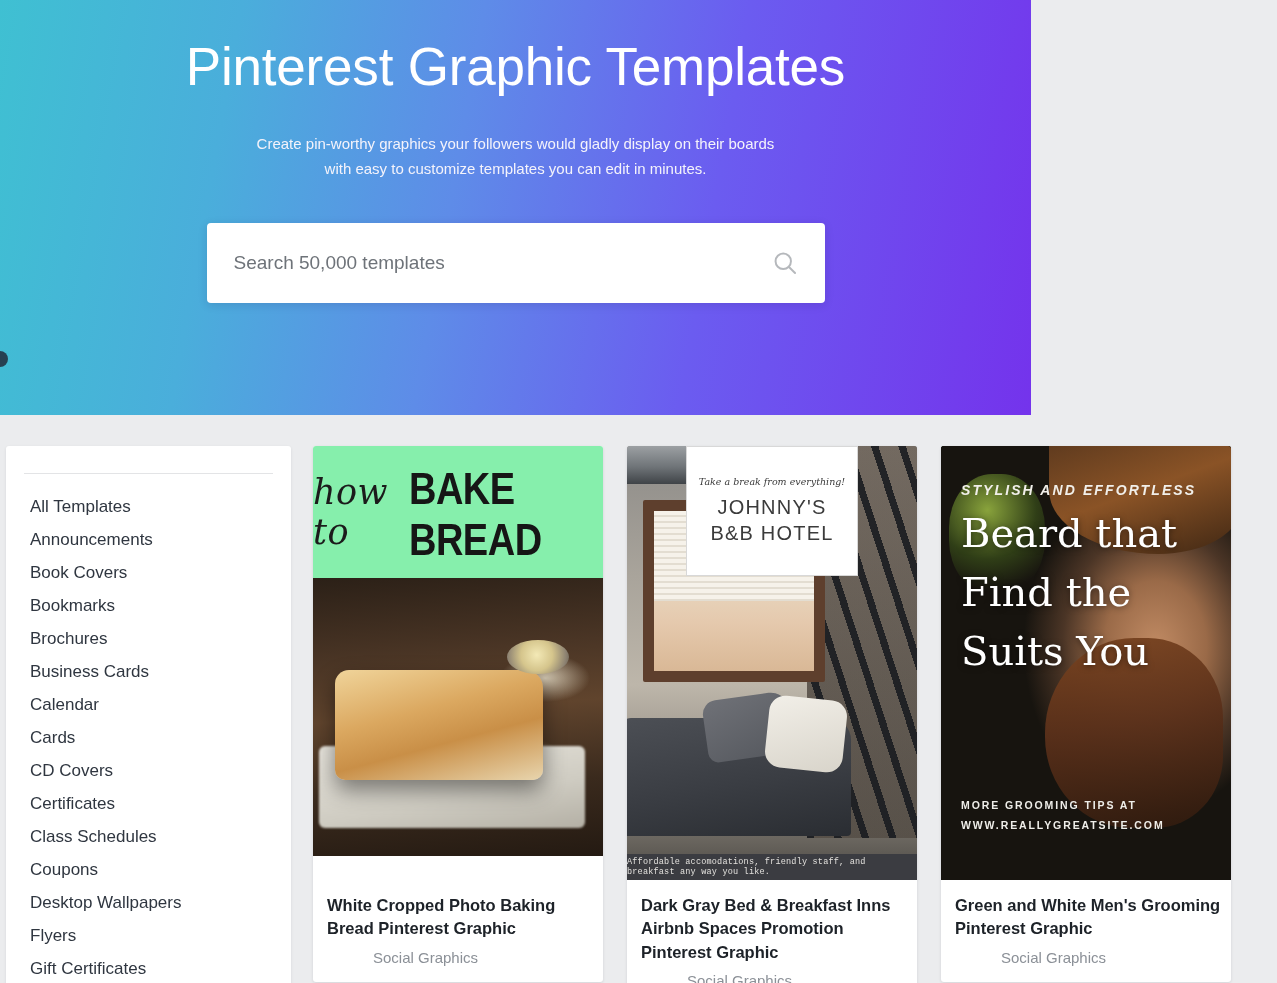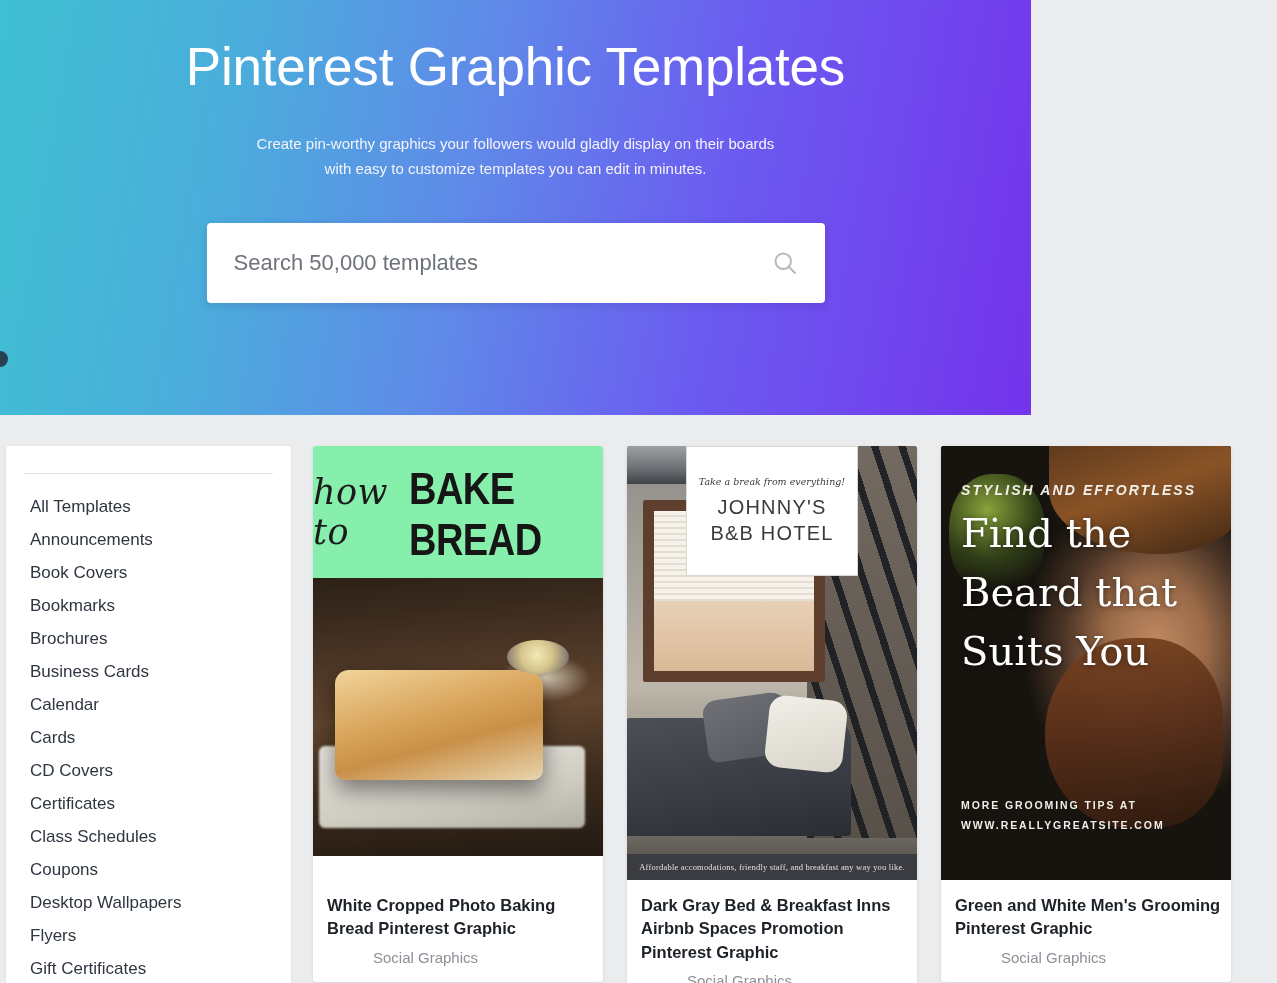--- a/index.html
+++ b/index.html
@@ -46,21 +46,21 @@
     border-radius: 4px;
     box-shadow: 0 2px 10px rgba(30,20,70,0.14);
     display: flex;
     align-items: center;
     padding: 0 26px 0 27px;
   }
   .search-input {
     flex: 1;
     border: none; outline: none;
     font-family: "Liberation Sans", sans-serif;
-    font-size: 22px;
+    font-size: 19px;
     color: #555a60;
     background: transparent;
   }
   .search-input::placeholder { color: #6e7379; opacity: 1; }
   .search-icon { width: 28px; height: 28px; flex: 0 0 auto; opacity: .55; }
 
   .carousel-arrow {
     position: absolute;
     left: -8px; top: 351px;
     width: 16px; height: 16px;
@@ -251,21 +251,21 @@
     line-height: 1.3;
     text-align: right;
   }
   .t2-footer {
     position: absolute; left: 0; bottom: 0;
     width: 290px; height: 26px;
     background: #3b3c41;
     display: flex; align-items: center; justify-content: center;
   }
   .t2-footer span {
-    font-family: Liberation Serif, serif;
+    font-family: Liberation Mono, monospace;
     font-size: 8.5px;
     color: #e3e1dd;
     letter-spacing: .2px;
   }
 
   
   .t3 { height: 434px; position: relative;
     background:
       radial-gradient(ellipse 150px 190px at 74% 46%, #c08a63 0%, #9a6a48 34%, #4b3526 62%, #17140f 88%),
       radial-gradient(ellipse 120px 150px at 16% 38%, #3b5a22 0%, #22381a 45%, #0d1209 85%),
@@ -397,22 +397,22 @@
       </div>
     </div>
 
     <div class="card">
       <div class="thumb t3">
         <div class="t3-leaf"></div>
         <div class="t3-hair"></div>
         <div class="t3-beard"></div>
         <div class="t3-top">
           <div class="t3-eyebrow">STYLISH AND EFFORTLESS</div>
+          <div class="t3-head">Beard that</div>
           <div class="t3-head">Find the</div>
-          <div class="t3-head">Beard that</div>
           <div class="t3-head">Suits You</div>
         </div>
         <div class="t3-bottom">
           <div>MORE GROOMING TIPS AT</div>
           <div>WWW.REALLYGREATSITE.COM</div>
         </div>
       </div>
       <div class="card-body">
         <div class="card-title">Green and White Men's Grooming Pinterest Graphic</div>
         <div class="card-cat">Social Graphics</div>

